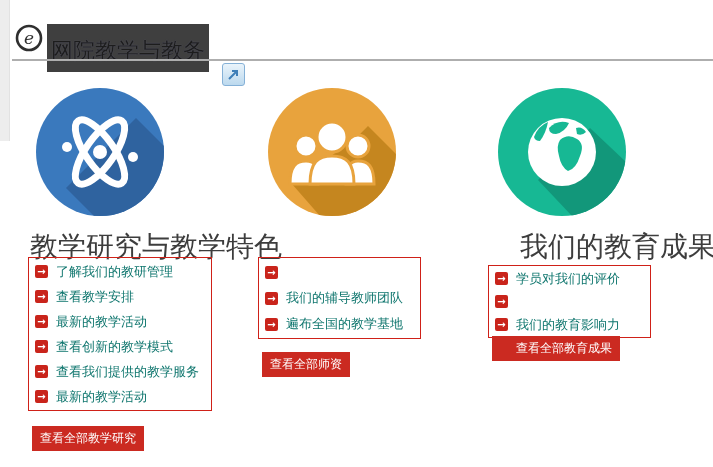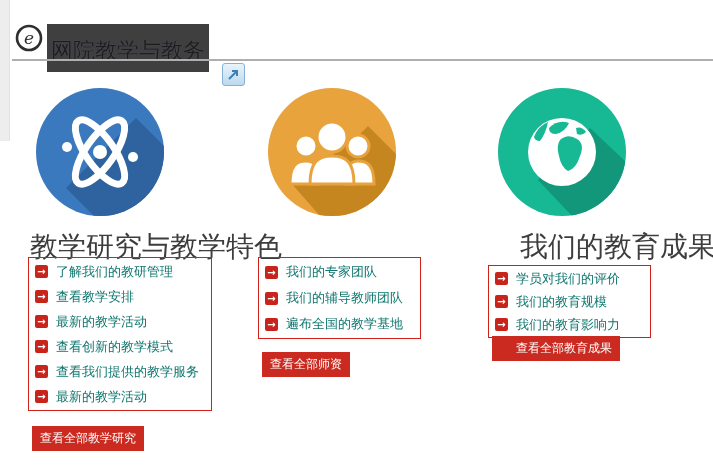--- a/index.html
+++ b/index.html
@@ -155,39 +155,37 @@
         <span class="link-text">查看我们提供的教学服务</span>
       </div>
       <div class="link-row">
         <span class="arrow-ic">→</span>
         <span class="link-text">最新的教学活动</span>
       </div>
     </div>
   <div class="linkbox box2">
       <div class="link-row">
         <span class="arrow-ic">→</span>
-        <span class="link-text">我们的专家团队</span>
       </div>
       <div class="link-row">
         <span class="arrow-ic">→</span>
         <span class="link-text">我们的辅导教师团队</span>
       </div>
       <div class="link-row">
         <span class="arrow-ic">→</span>
         <span class="link-text">遍布全国的教学基地</span>
       </div>
     </div>
   <div class="linkbox box3">
       <div class="link-row">
         <span class="arrow-ic">→</span>
         <span class="link-text">学员对我们的评价</span>
       </div>
       <div class="link-row">
         <span class="arrow-ic">→</span>
-        <span class="link-text">我们的教育规模</span>
       </div>
       <div class="link-row">
         <span class="arrow-ic">→</span>
         <span class="link-text">我们的教育影响力</span>
       </div>
     </div>
 
   <button class="view-all vb1">查看全部教学研究</button>
   <button class="view-all vb2">查看全部师资</button>
   <button class="view-all vb3">查看全部教育成果</button>

